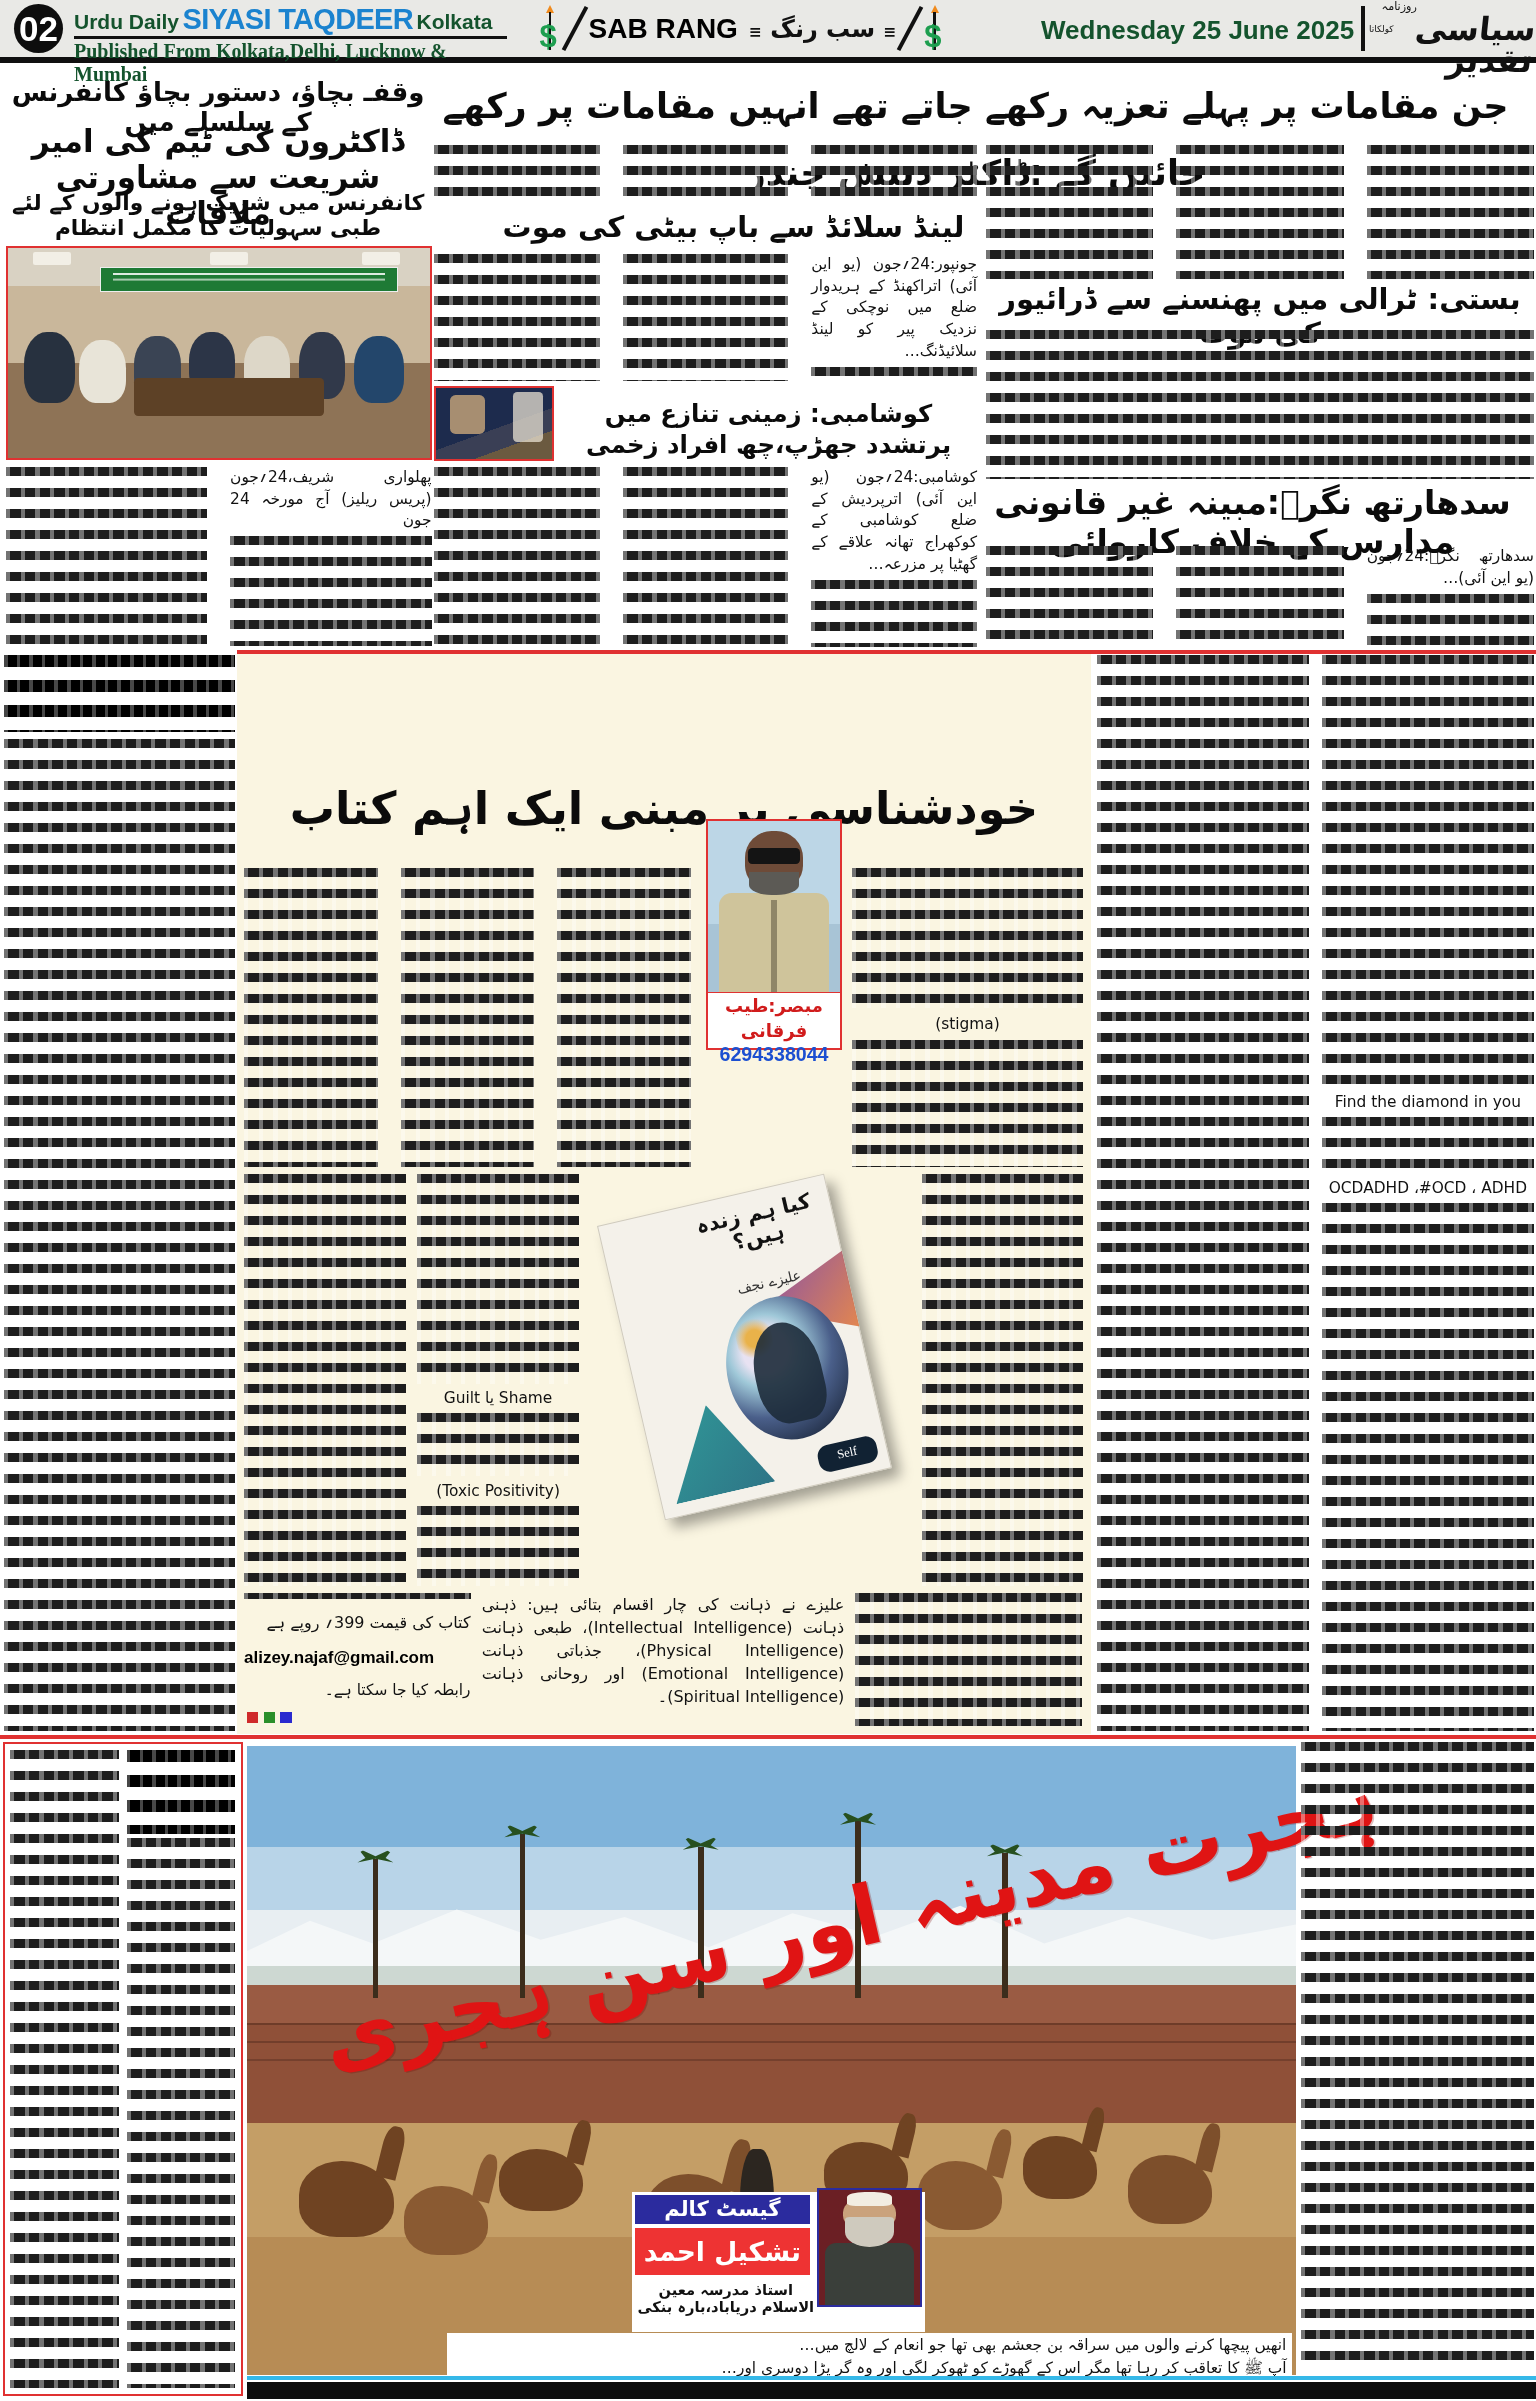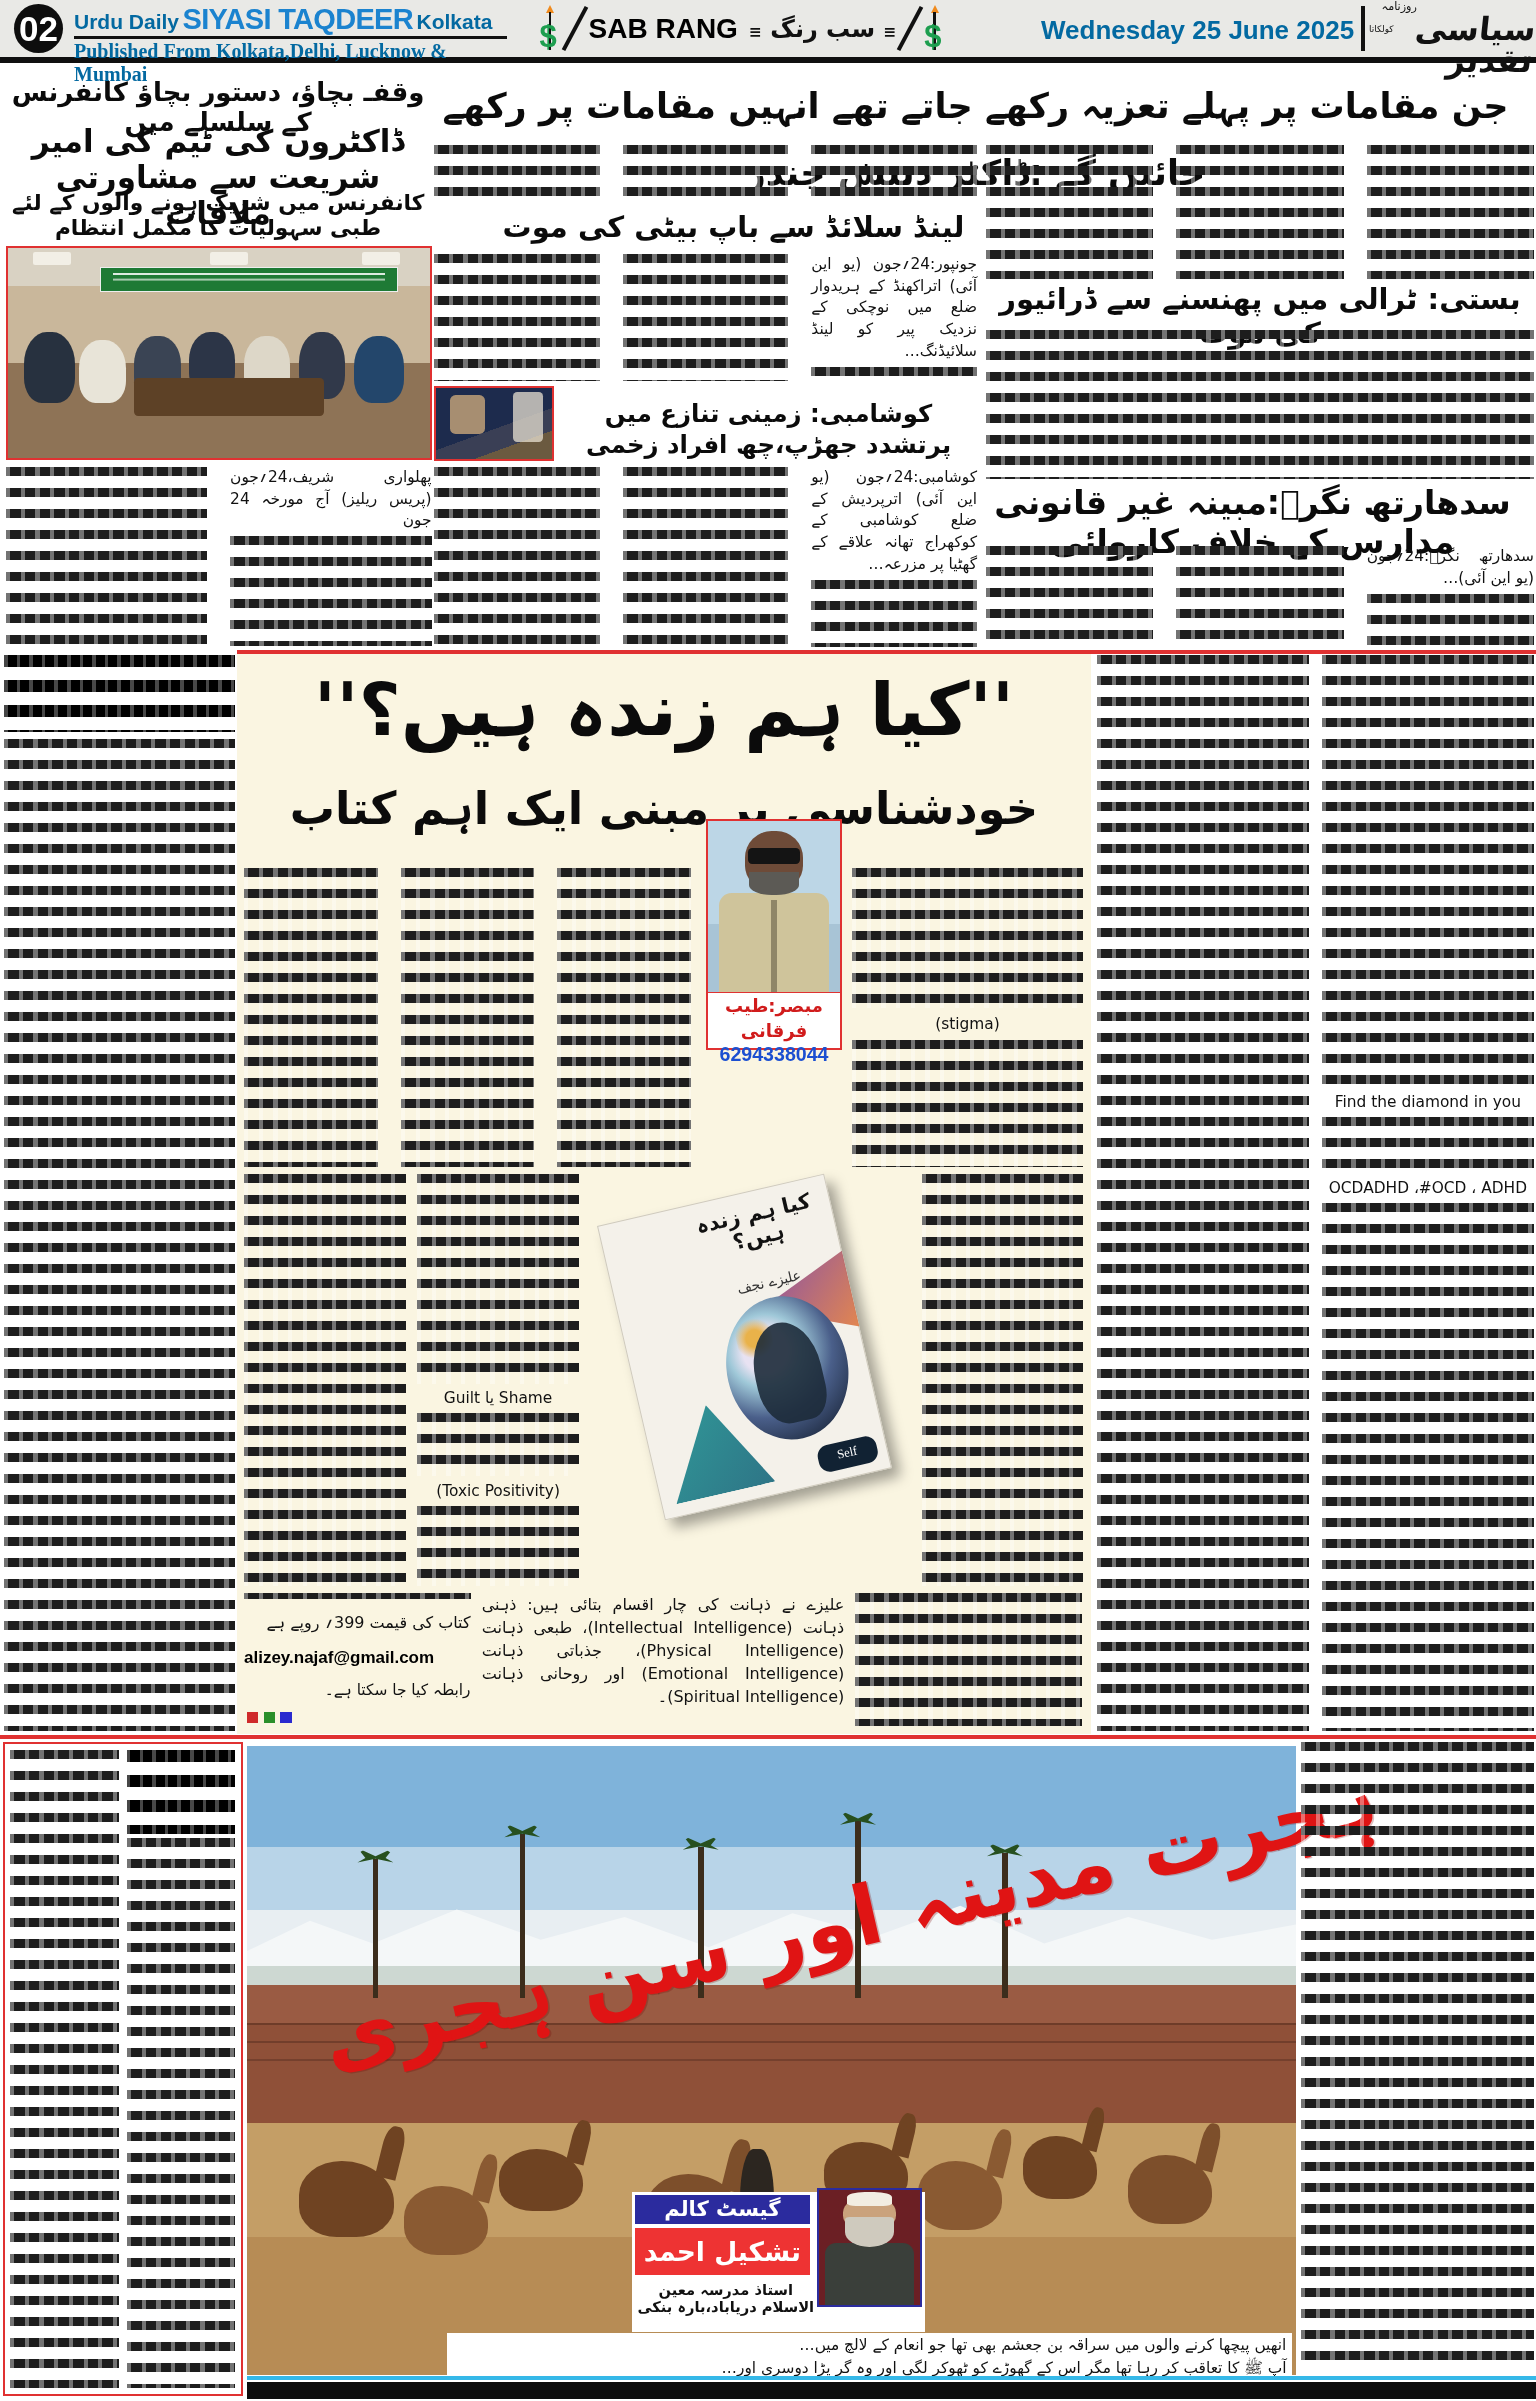--- a/index.html
+++ b/index.html
@@ -1,20 +1,20 @@
 <!DOCTYPE html>
 <html lang="ur" style="font-size:11.2px"><head>
 <meta charset="utf-8">
 <style>
   html,body{margin:0;padding:0;background:#fff;}
   #page{position:relative;width:1537px;height:2401px;background:#fff;overflow:hidden;
         font-family:"DejaVu Sans",sans-serif;}
   .abs{position:absolute;}
   .ur{direction:rtl;font-family:"DejaVu Sans",sans-serif;color:#111;}
-  .en{font-family:"Liberation Serif",serif;color:#0369a1;}
+  .en{font-family:"Liberation Serif",serif;color:#14532d;}
   .hl{direction:rtl;font-weight:bold;text-align:center;color:#0b0b0b;}
   
   .sim{background:
     repeating-linear-gradient(90deg,rgba(255,255,255,.38) 0 4.2px,rgba(255,255,255,0) 4.2px 14.7px),
     repeating-linear-gradient(180deg,#1d1d1d 0 9px,transparent 9px 21px);}
   .simb{background:
     repeating-linear-gradient(90deg,rgba(255,255,255,.28) 0 3.5px,rgba(255,255,255,0) 3.5px 12.6px),
     repeating-linear-gradient(180deg,#000 0 12px,transparent 12px 25px);}
   .cols{display:flex;flex-direction:row-reverse;gap:23px;}
   .col{flex:1;display:flex;flex-direction:column;gap:4.2px;}
@@ -236,21 +236,20 @@
   </div>
 
   <div class="abs redline" style="left:237px;top:650px;width:1299px;"></div>
 
   <div class="abs" style="left:4.2px;top:655px;width:231px;height:1076px;display:flex;flex-direction:column;gap:7px;">
     <div class="simb" style="height:77px;"></div>
     <div class="sim fill"></div>
   </div>
 
   <div class="abs" style="left:237px;top:654px;width:854px;height:1080px;background:#faf5e1;">
-    <div class="hl" style="position:absolute;left:0;top:12.6px;width:100%;font-size:73px;">''کیا ہم زندہ ہیں؟''</div>
     <div class="hl" style="position:absolute;left:0;top:128px;width:100%;font-size:45px;">خودشناسی پر مبنی ایک اہم کتاب</div>
 
     <div class="abs photo reviewer" style="left:469px;top:165px;width:136px;height:175px;">
       <div class="rev-body"></div>
         <div class="rev-head"></div>
         <div class="rev-glass"></div>
         <div class="rev-beard"></div>
         <div class="rev-line"></div>
     </div>
     <div class="abs" style="left:469px;top:339px;width:136px;height:57px;background:#fff;border:2.8px solid #e03131;border-top:none;box-sizing:border-box;text-align:center;">

